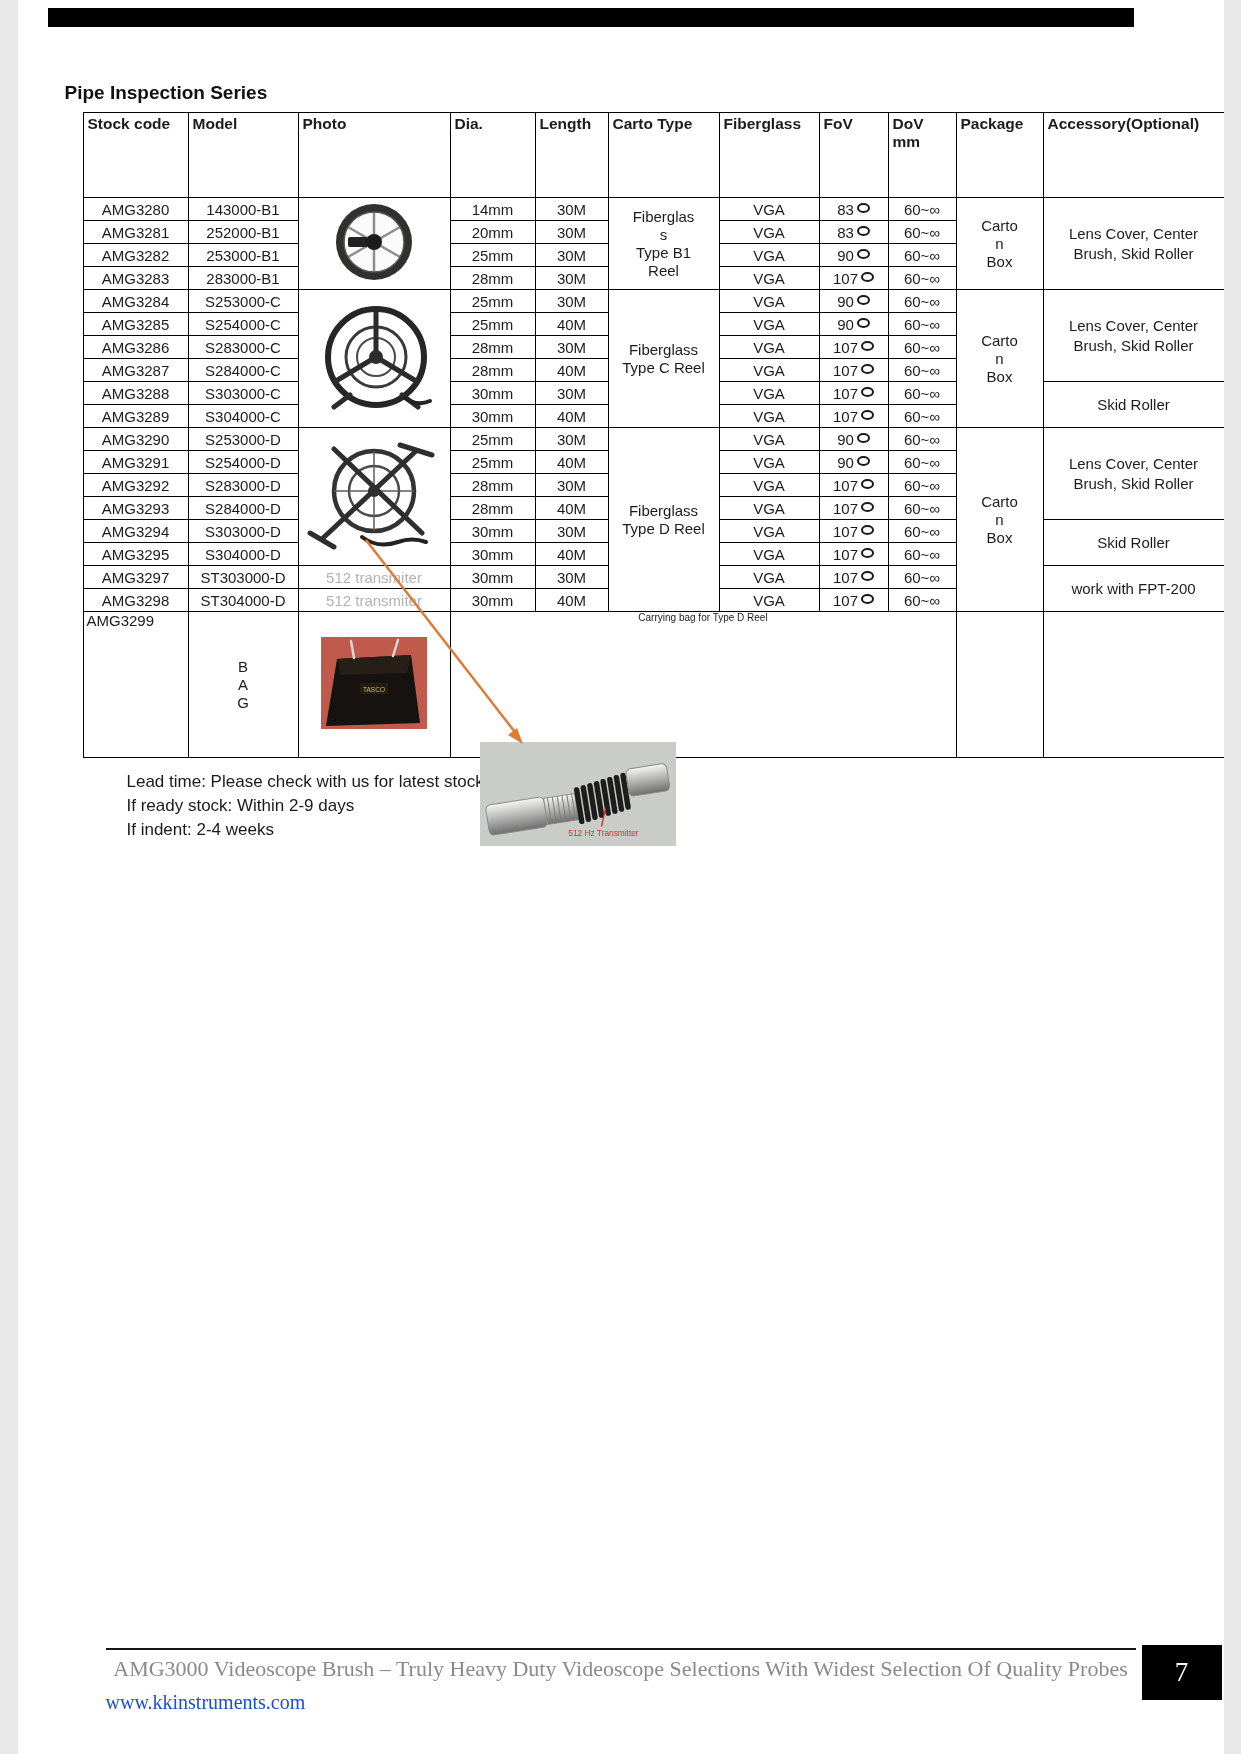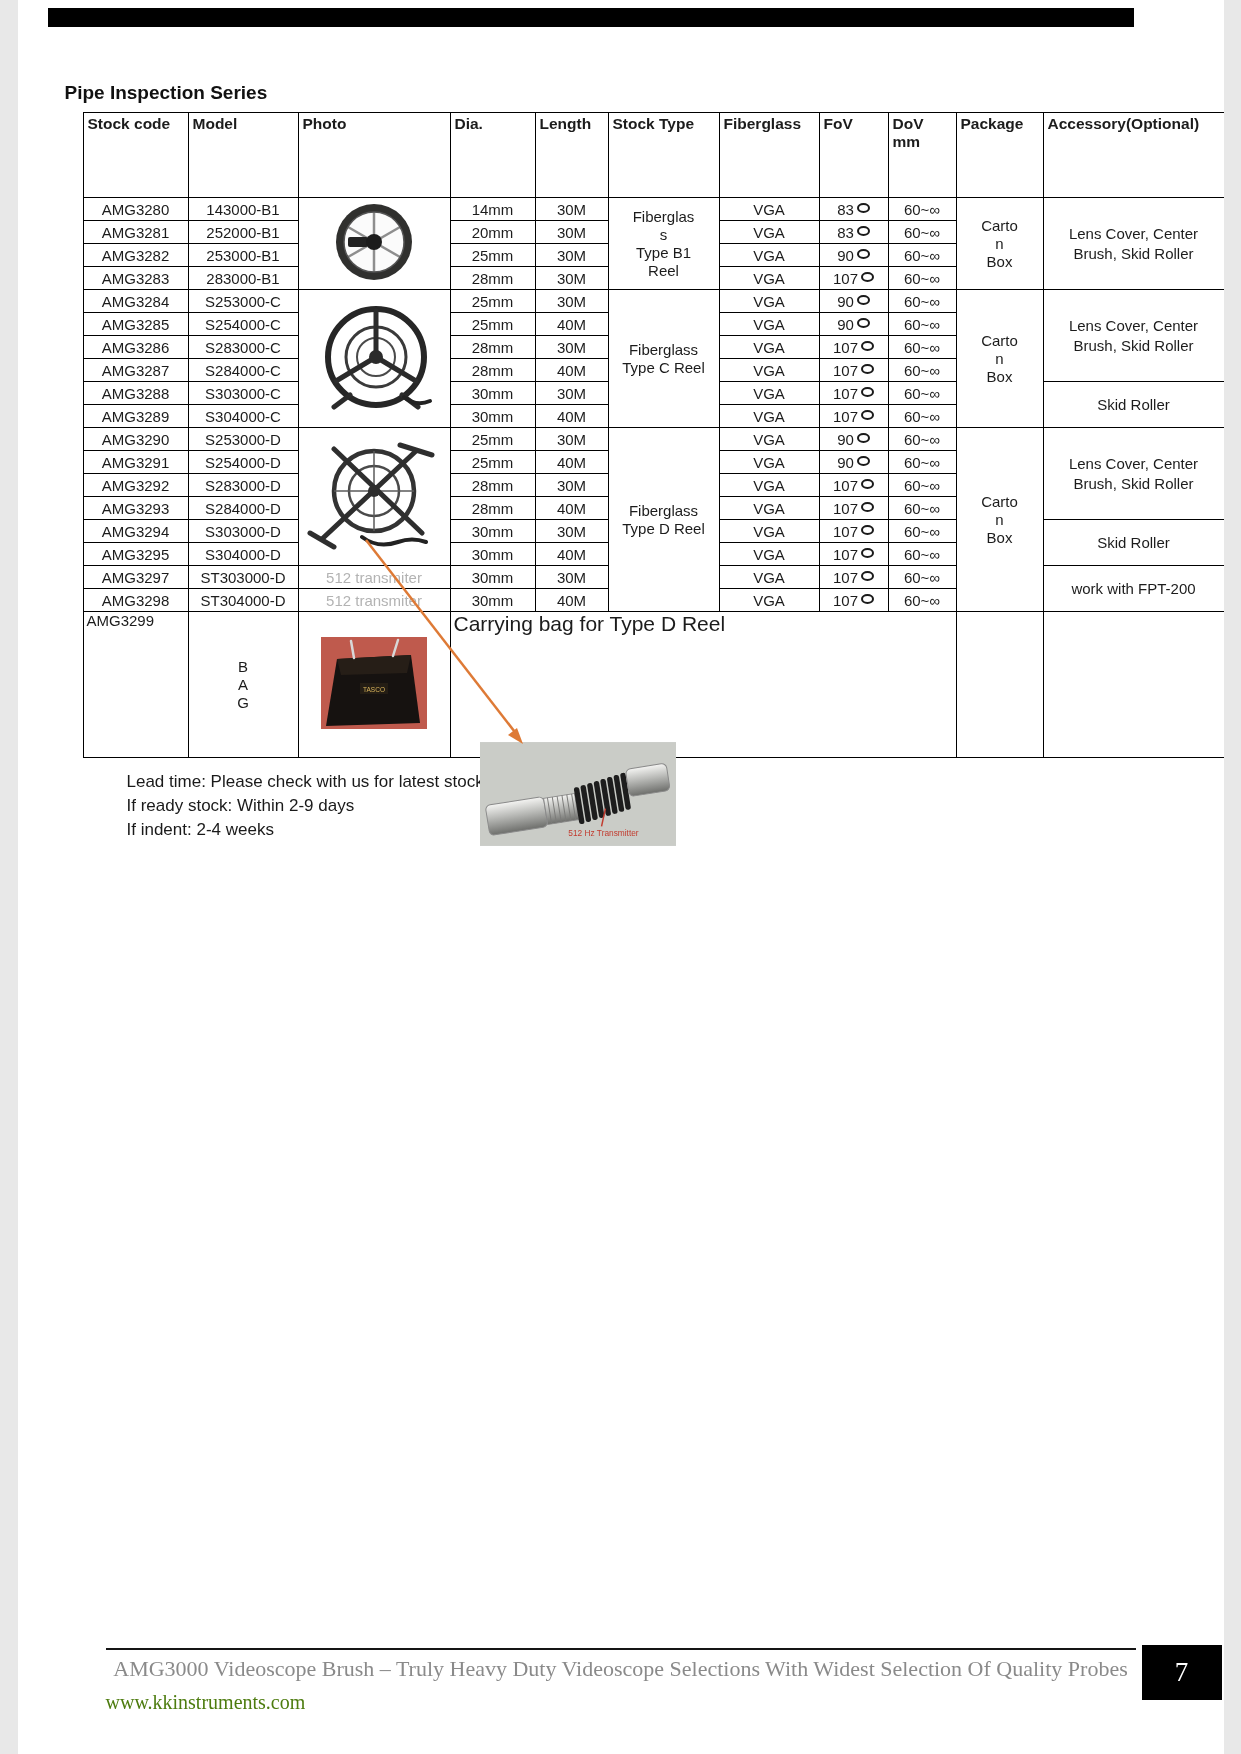--- a/index.html
+++ b/index.html
@@ -22,21 +22,21 @@
     height:80px; padding:2px 4px; white-space:pre-line;
   }
   tr.dr { height:23px; }
   tr.bagr { height:146px; }
   td.l { text-align:left; padding-left:4px; }
   td.c, tr.dr td { text-align:center; vertical-align:middle; }
   td.pre { white-space:pre-line; text-align:center; vertical-align:middle; line-height:18px; }
   td.photo { text-align:center; vertical-align:middle; padding:0; }
   td.grey { color:#b3b3b3; text-align:left; padding-left:5px; font-size:15px; }
   td.acc { text-align:center; vertical-align:middle; line-height:20px; }
-  td.desc { text-align:left; vertical-align:top; padding-top:24px; font-size:21px; }
+  td.desc { text-align:center; vertical-align:top; padding-top:24px; font-size:10px; }
   td.stock-top { text-align:left; vertical-align:top; padding:2px 0 0 4px; }
   .deg {
     display:inline-block; width:9px; height:6px; border:2px solid #1a1a1a;
     border-radius:50%; margin-left:3px; vertical-align:2px;
   }
   .notes { position:absolute; left:109px; top:770px; font-size:17px; line-height:23px; color:#1a1a1a; }
   .notes div { margin-bottom:1px; }
 
   .transmitter-img { position:absolute; left:462px; top:742px; width:196px; height:104px; }
   .arrow-overlay { position:absolute; left:0; top:0; width:1241px; height:1754px; pointer-events:none; }
@@ -46,21 +46,21 @@
     position:absolute; left:88px; top:1656px; width:1030px; text-align:center;
     font-family:"Liberation Serif", serif; font-size:22px; color:#8a8a8a;
   }
   .page-num-box {
     position:absolute; left:1124px; top:1645px; width:80px; height:55px; background:#000;
     color:#fff; font-family:"Liberation Serif", serif; font-size:27px;
     display:flex; align-items:center; justify-content:center;
   }
   .website {
     position:absolute; left:88px; top:1691px;
-    font-family:"Liberation Serif", serif; font-size:20px; color:#4d7c0f;
+    font-family:"Liberation Serif", serif; font-size:20px; color:#1d4ed8;
   }
 </style>
 </head>
 <body>
 
 <div class="page">
 
   <div class="topbar"></div>
 
   <div class="title">Pipe Inspection Series</div>
@@ -79,21 +79,21 @@
       <col style="width:87px">
         <col style="width:181px">
     </colgroup>
     <tbody>
         <tr>
       <th>Stock code</th>
       <th>Model</th>
       <th>Photo</th>
       <th>Dia.</th>
       <th>Length</th>
-      <th>Stock Type</th>
+      <th>Carto Type</th>
       <th>Fiberglass</th>
       <th>FoV</th>
       <th>DoV
 mm</th>
       <th>Package</th>
       <th>Accessory(Optional)</th>
     </tr>
 
     <tr class="dr">
       <td class="l">AMG3280</td>

